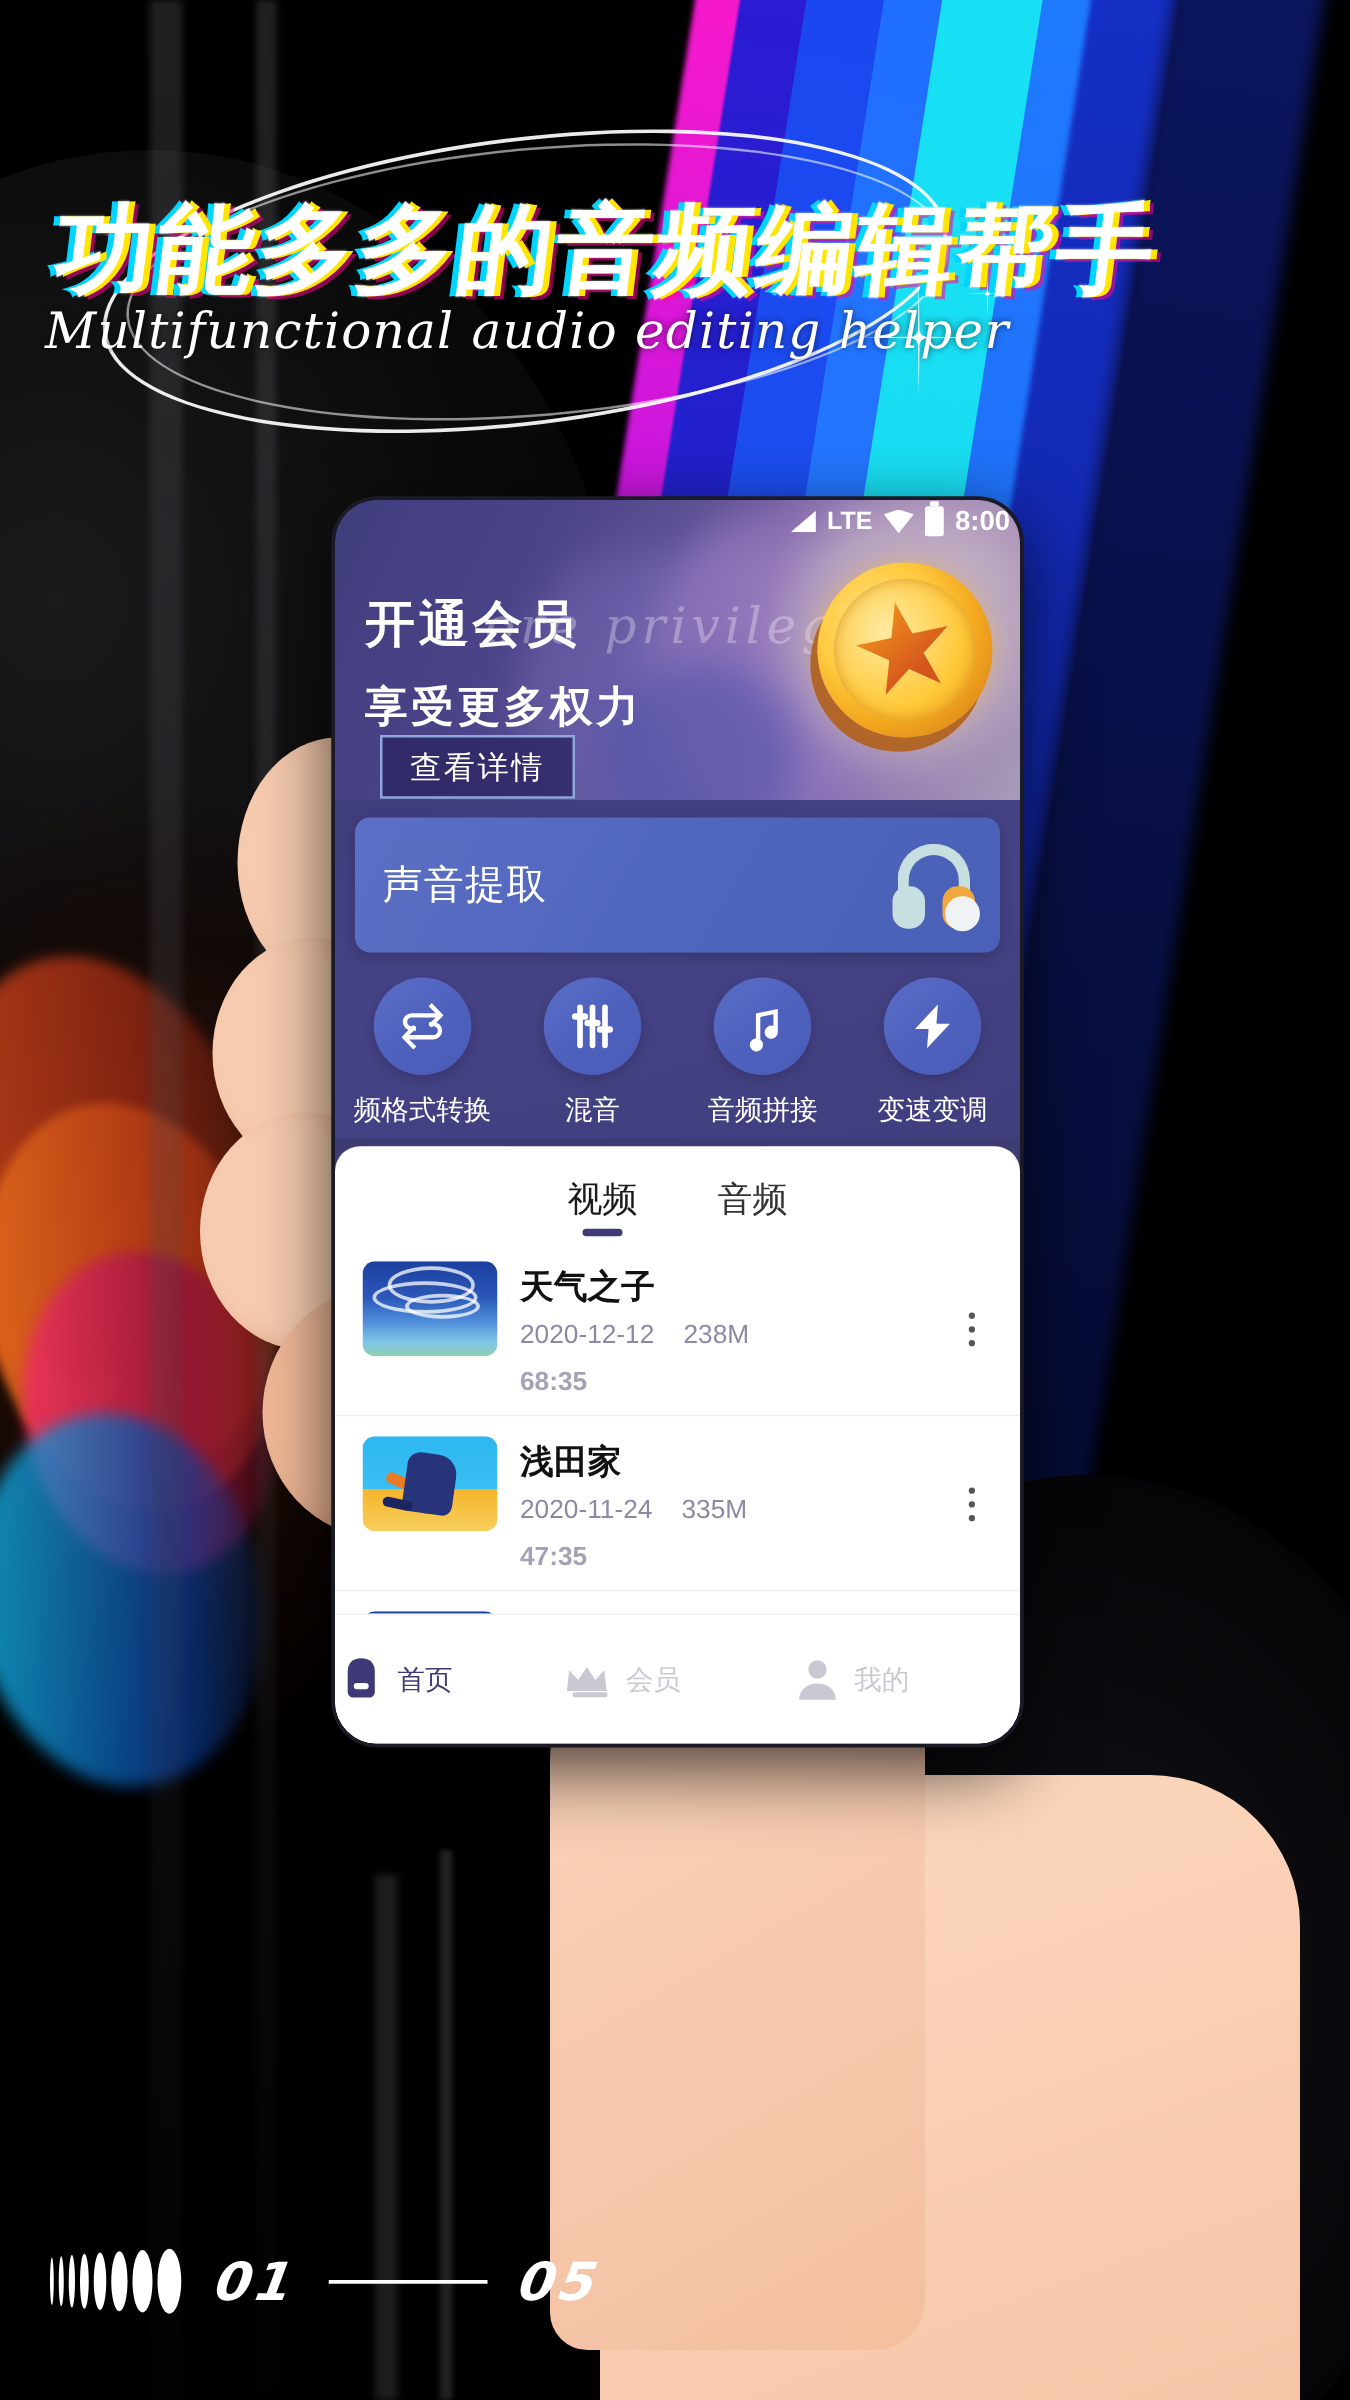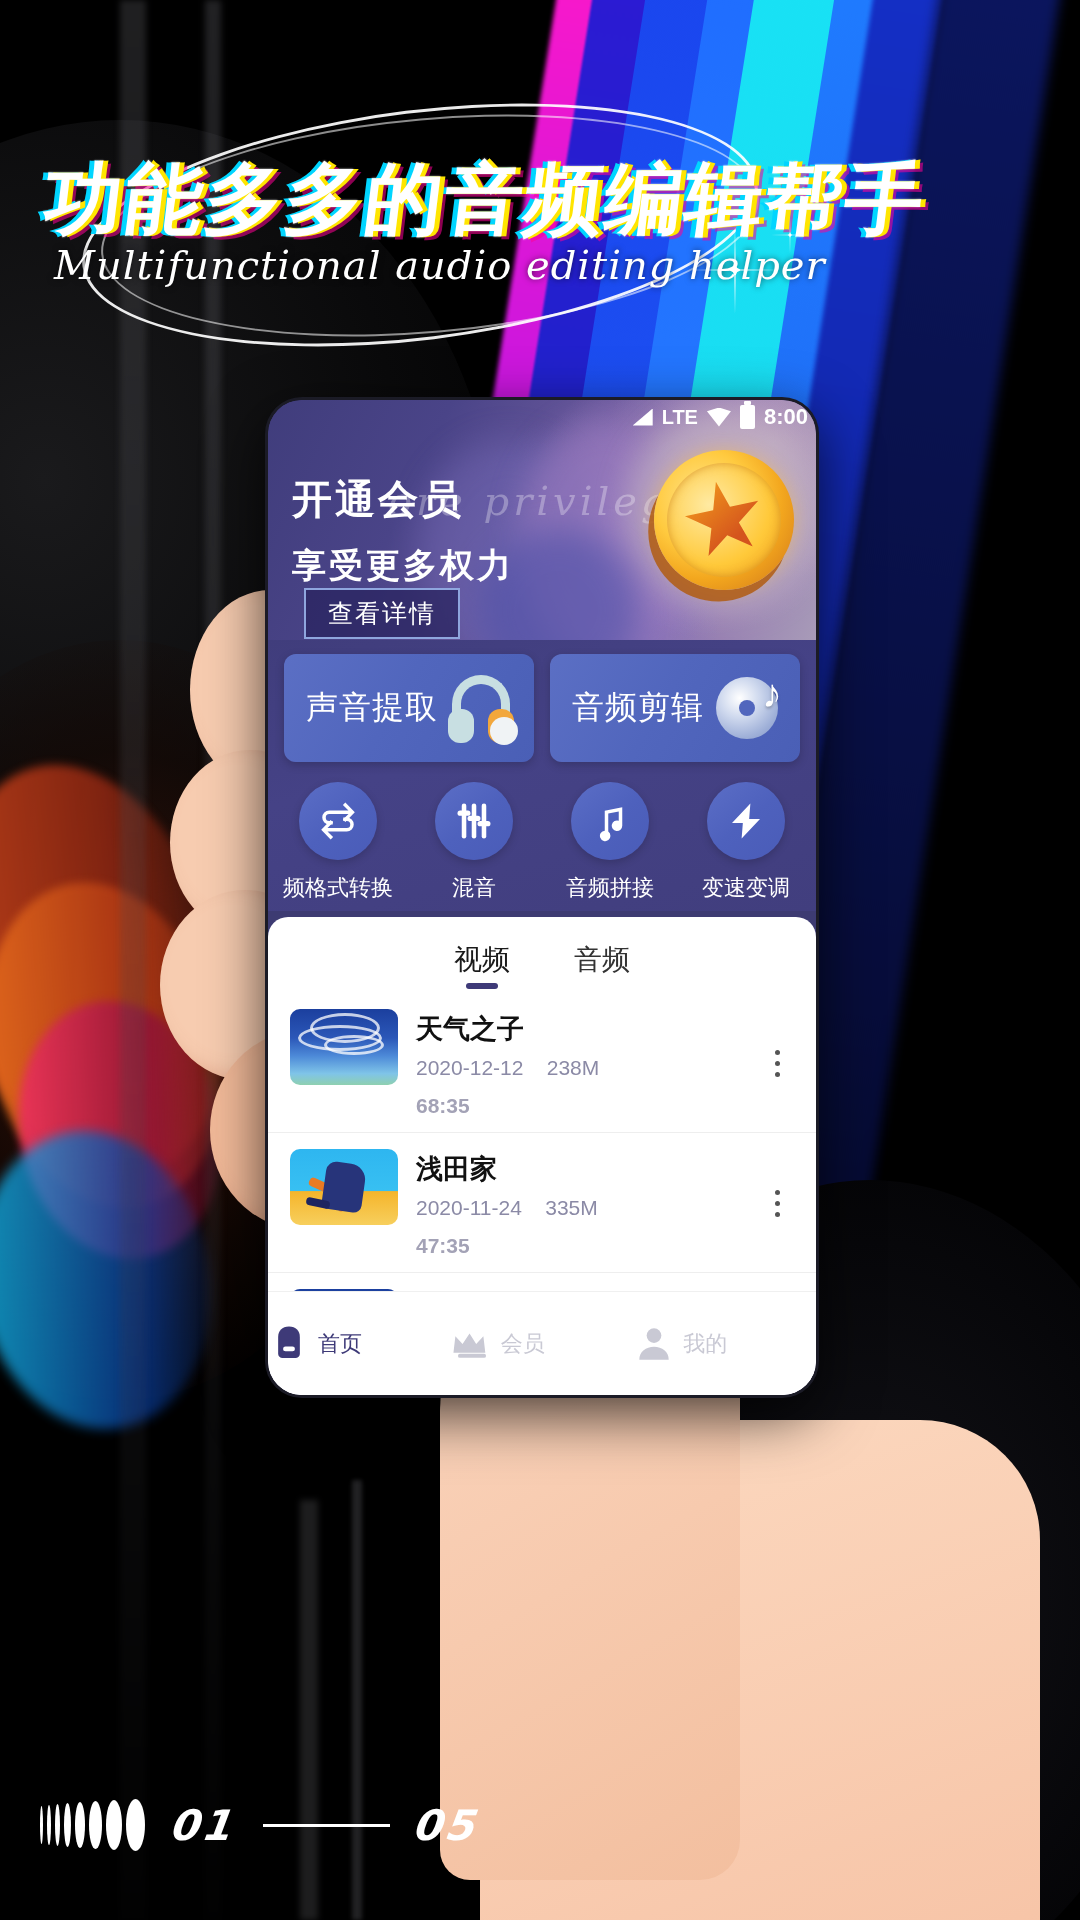--- a/index.html
+++ b/index.html
@@ -40,21 +40,21 @@
     font-family:"DejaVu Sans","Liberation Sans",sans-serif;
     white-space:nowrap;
     transform:skewX(-7deg);
     text-shadow:
       5px 0 0 #ffe500,
       -5px 0 0 #00d5ff,
       8px 3px 0 rgba(255,0,150,0.55),
       0 0 2px #fff;
   }
   #title-en {
-    position:absolute; left:54px; top:132px;
+    position:absolute; left:36px; top:132px;
     font-size:40px; color:#ffffff;
     font-family:"DejaVu Serif","Liberation Serif",serif;
     font-style:italic; letter-spacing:1px;
     white-space:nowrap;
     text-shadow:0 0 6px rgba(0,0,0,0.6);
   }
   .sparkle { position:absolute; width:0; height:0; }
   .sparkle::before, .sparkle::after {
     content:""; position:absolute; background:#fff;
   }
@@ -347,28 +347,20 @@
     <div id="features-area">
 
       <div id="big-cards">
         <div class="big-card">
           <span class="big-card-label">声音提取</span>
           <div class="big-card-art">
             <div class="hp-band"></div>
               <div class="hp-cupL"></div>
               <div class="hp-cupR"></div>
               <div class="hp-ear"></div>
-          </div>
-        </div>
-        <div class="big-card">
-          <span class="big-card-label">音频剪辑</span>
-          <div class="big-card-art">
-            <div class="cd-disc"></div>
-              <div class="cd-hole"></div>
-              <div class="cd-note">♪</div>
           </div>
         </div>
       </div>
 
       <div id="icon-row">
 
         <div class="icon-item">
           <div class="icon-circle">
             <svg class="icon-glyph" viewBox="0 0 24 24">
                 <path d="M7 6h11l-3.2-3.2 1.4-1.4L21.6 7l-5.4 5.6-1.4-1.4L18 8H7a2 2 0 0 0 0 4H9v2H7a4 4 0 0 1 0-8z"></path>

